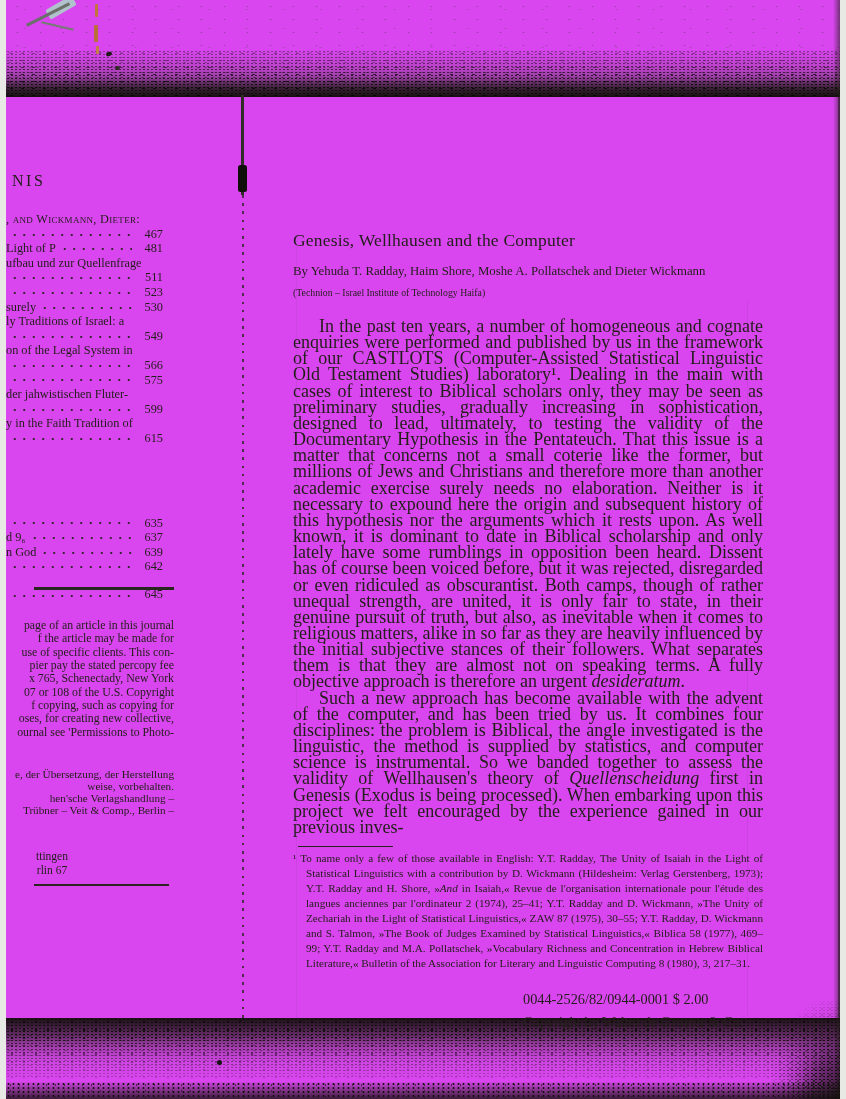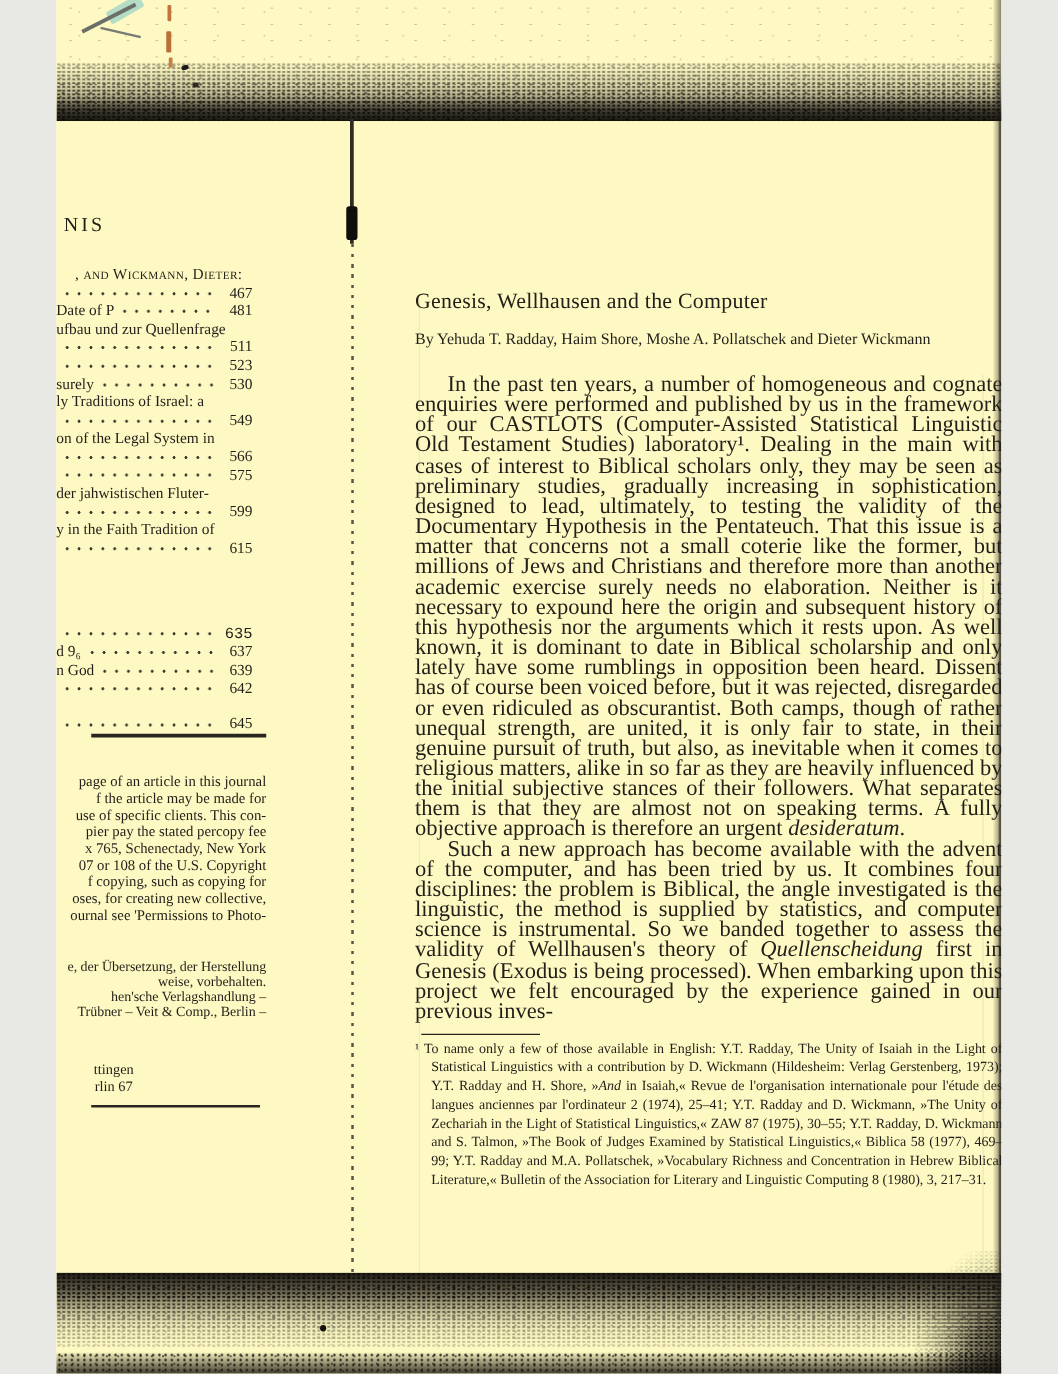--- a/index.html
+++ b/index.html
@@ -1,18 +1,18 @@
 <!DOCTYPE html>
 <html><head>
 <meta charset="utf-8">
 <style>
   html,body { margin:0; padding:0; background:#e8e8e4; }
   .scan {
-    position:relative; width:756px; height:1099px; margin:0 auto;
-    background:#fef9c3; overflow:hidden;
+    position:relative; width:834px; height:1099px; margin:0 auto;
+    background:#d946ef; overflow:hidden;
     font-family:"Liberation Serif","DejaVu Serif",serif;
     color:#221e19;
   }
 
   
   .noise-top-faint {
     position:absolute; left:0; top:0; width:846px; height:52px;
     background-image:
       radial-gradient(rgba(40,36,30,0.55) 0.7px, transparent 1.1px),
       radial-gradient(rgba(60,55,45,0.4) 0.8px, transparent 1.2px);
@@ -84,24 +84,24 @@
   .mark-orange-2  { position:absolute; left:88px; top:25px; width:3.5px; height:17px; background:#b96f35; border-radius:1px; }
   .mark-orange-3  { position:absolute; left:90px; top:46px; width:3px; height:8px;  background:#c47f44; border-radius:1px; }
   .speck-1 { position:absolute; left:100px; top:52px; width:6px; height:4px; background:#1c1a16; border-radius:50%; transform:rotate(-20deg); }
   .speck-2 { position:absolute; left:109px; top:66px; width:5px; height:4px; background:#2e2a24; border-radius:50%; }
   .speck-3 { position:absolute; left:211px; top:1060px; width:5px; height:5px; background:#15130f; border-radius:50%; }
 
   
   .left-page { position:absolute; left:0; top:172px; width:157px; }
   .toc-heading { font-size:16px; letter-spacing:2.5px; margin:0 0 22px 6px; font-weight:400; }
   .toc-row { display:flex; align-items:baseline; height:14.6px; font-size:12.3px; white-space:nowrap; }
-  .toc-row.gap-lg { margin-top:54px;font-family:Liberation Mono, monospace; }
+  .toc-row.gap-lg { margin-top:70px; }
   .toc-row.gap-sm { margin-top:14px;align-items:flex-end; }
   .toc-label { white-space:nowrap; }
-  .toc-label.smallcaps { font-variant:small-caps; letter-spacing:0.3px;padding-left:15px; }
+  .toc-label.smallcaps { font-variant:small-caps; letter-spacing:0.3px; }
   .toc-dots { flex:1; align-self:stretch; margin:0 5px 0 4px;
     background-image:radial-gradient(circle, rgba(38,33,28,0.9) 1.05px, transparent 1.35px);
     background-size:9.5px 9.5px; background-position:left 58%; background-repeat:repeat-x; }
   .toc-row.cont .toc-dots { background:none; }
   .toc-num { width:26px; text-align:right; }
 
   .rule-1 { position:absolute; left:28px; top:587px; width:140px; height:3px; background:#29251f; }
   .rule-2 { position:absolute; left:28px; top:884px; width:135px; height:2px; background:#2a261f; }
 
   .notice  { position:absolute; left:-6px; top:619px; width:174px; font-size:11.8px; line-height:13.35px; text-align:right; }
@@ -157,21 +157,21 @@
           <span class="toc-label smallcaps">, and Wickmann, Dieter:</span>
           <span class="toc-dots"></span>
           <span class="toc-num"></span>
         </div>
         <div class="toc-row">
           <span class="toc-label"></span>
           <span class="toc-dots"></span>
           <span class="toc-num">467</span>
         </div>
         <div class="toc-row">
-          <span class="toc-label">Date of P</span>
+          <span class="toc-label">Light of P</span>
           <span class="toc-dots"></span>
           <span class="toc-num">481</span>
         </div>
         <div class="toc-row cont">
           <span class="toc-label">ufbau und zur Quellenfrage</span>
           <span class="toc-dots"></span>
           <span class="toc-num"></span>
         </div>
         <div class="toc-row">
           <span class="toc-label"></span>
@@ -282,25 +282,30 @@
   <div class="address">
       <div class="line">ttingen</div>
       <div class="line">rlin 67</div>
     </div>
   <div class="rule-2"></div>
 
   <div class="right-page">
     <div class="headings">
       <h1 class="title">Genesis, Wellhausen and the Computer</h1>
       <div class="byline">By Yehuda T. Radday, Haim Shore, Moshe A. Pollatschek and Dieter Wickmann</div>
+      <div class="affiliation">(Technion – Israel Institute of Technology Haifa)</div>
     </div>
 
     <div class="body-text">
       <p class="p1"><span>In the past ten years, a number of homogeneous and cognate enquiries were performed and published by us in the framework of our CASTLOTS (Computer-Assisted Statistical Linguistic Old Testament Studies) laboratory¹. Dealing in the main with cases of interest to Biblical scholars only, they may be seen as preliminary studies, gradually increasing in sophistication, designed to lead, ultimately, to testing the validity of the Documentary Hypothesis in the Pentateuch. That this issue is a matter that concerns not a small coterie like the former, but millions of Jews and Christians and therefore more than another academic exercise surely needs no elaboration. Neither is it necessary to expound here the origin and subsequent history of this hypothesis nor the arguments which it rests upon. As well known, it is dominant to date in Biblical scholarship and only lately have some rumblings in opposition been heard. Dissent has of course been voiced before, but it was rejected, disregarded or even ridiculed as obscurantist. Both camps, though of rather unequal strength, are united, it is only fair to state, in their genuine pursuit of truth, but also, as inevitable when it comes to religious matters, alike in so far as they are heavily influenced by the initial subjective stances of their followers. What separates them is that they are almost not on speaking terms. A fully objective approach is therefore an urgent </span><i>desideratum</i><span>.</span></p>
       <p><span>Such a new approach has become available with the advent of the computer, and has been tried by us. It combines four disciplines: the problem is Biblical, the angle investigated is the linguistic, the method is supplied by statistics, and computer science is instrumental. So we banded together to assess the validity of Wellhausen's theory of </span><i>Quellenscheidung</i><span> first in Genesis (Exodus is being processed). When embarking upon this project we felt encouraged by the experience gained in our previous inves-</span></p>
     </div>
 
     <div class="footnote-rule"></div>
     <div class="footnote"><span>¹ To name only a few of those available in English: Y.T. Radday, The Unity of Isaiah in the Light of Statistical Linguistics with a contribution by D. Wickmann (Hildesheim: Verlag Gerstenberg, 1973); Y.T. Radday and H. Shore, »</span><i>And</i><span> in Isaiah,« Revue de l'organisation internationale pour l'étude des langues anciennes par l'ordinateur 2 (1974), 25–41; Y.T. Radday and D. Wickmann, »The Unity of Zechariah in the Light of Statistical Linguistics,« ZAW 87 (1975), 30–55; Y.T. Radday, D. Wickmann and S. Talmon, »The Book of Judges Examined by Statistical Linguistics,« Biblica 58 (1977), 469–99; Y.T. Radday and M.A. Pollatschek, »Vocabulary Richness and Concentration in Hebrew Biblical Literature,« Bulletin of the Association for Literary and Linguistic Computing 8 (1980), 3, 217–31.</span></div>
 
+    <div class="pub">
+      <div class="line">0044-2526/82/0944-0001 $ 2.00</div>
+      <div class="line">Copyright by Walter de Gruyter &amp; Co.</div>
+    </div>
   </div>
 
 </div>
 
 </body></html>

